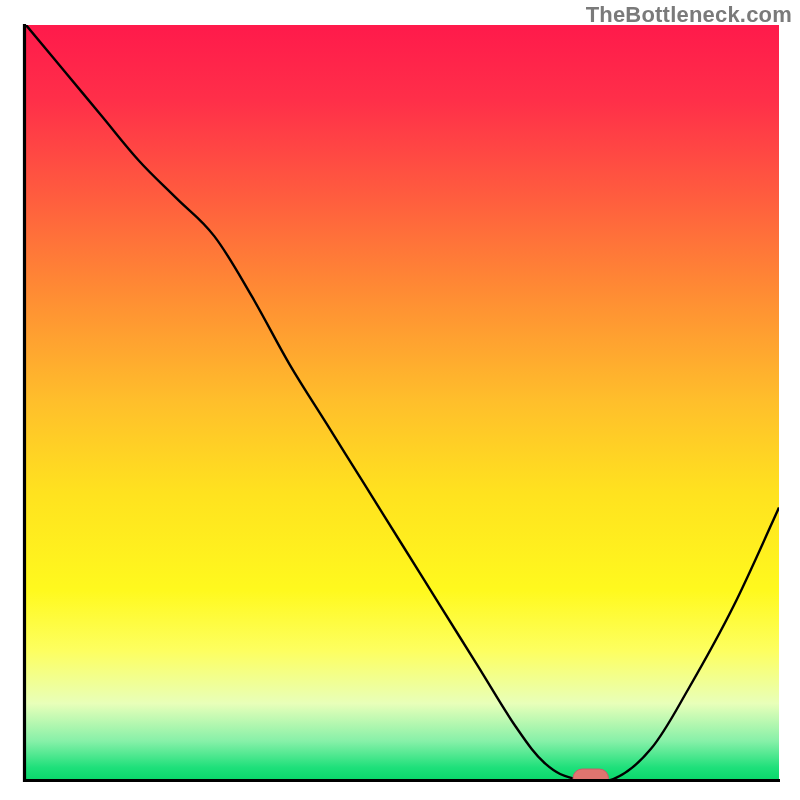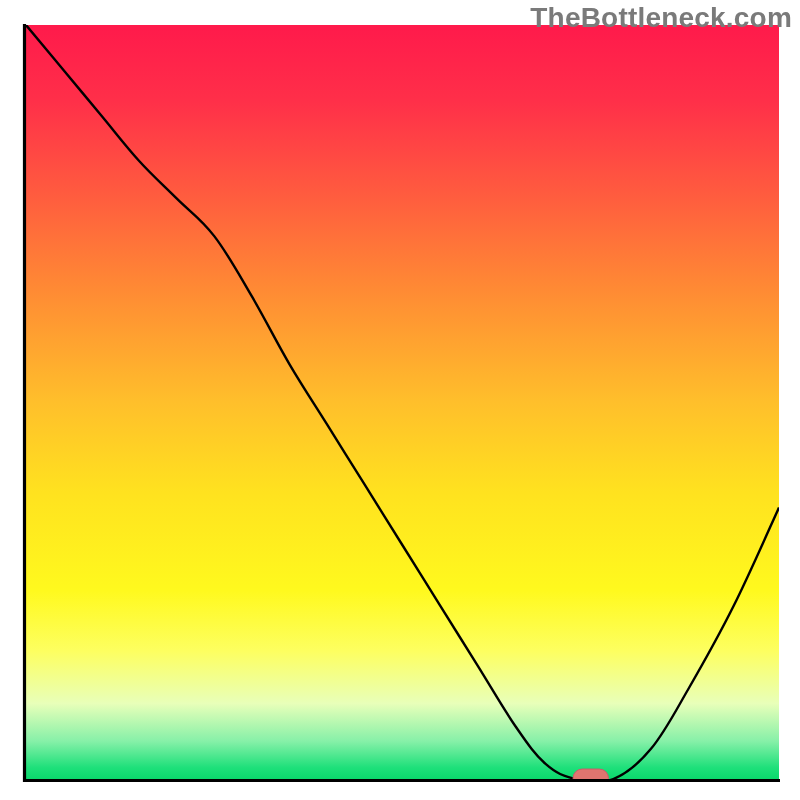--- a/index.html
+++ b/index.html
@@ -13,21 +13,21 @@
   #stage {
     position: relative;
     width: 800px;
     height: 800px;
     overflow: hidden;
   }
   #watermark {
     position: absolute;
     top: 2px;
     right: 8px;
-    font-size: 28px;
+    font-size: 22px;
     font-weight: 600;
     color: #7a7a7a;
     user-select: none;
     letter-spacing: 0.2px;
   }
   svg {
     display: block;
   }
 </style>
 </head>

